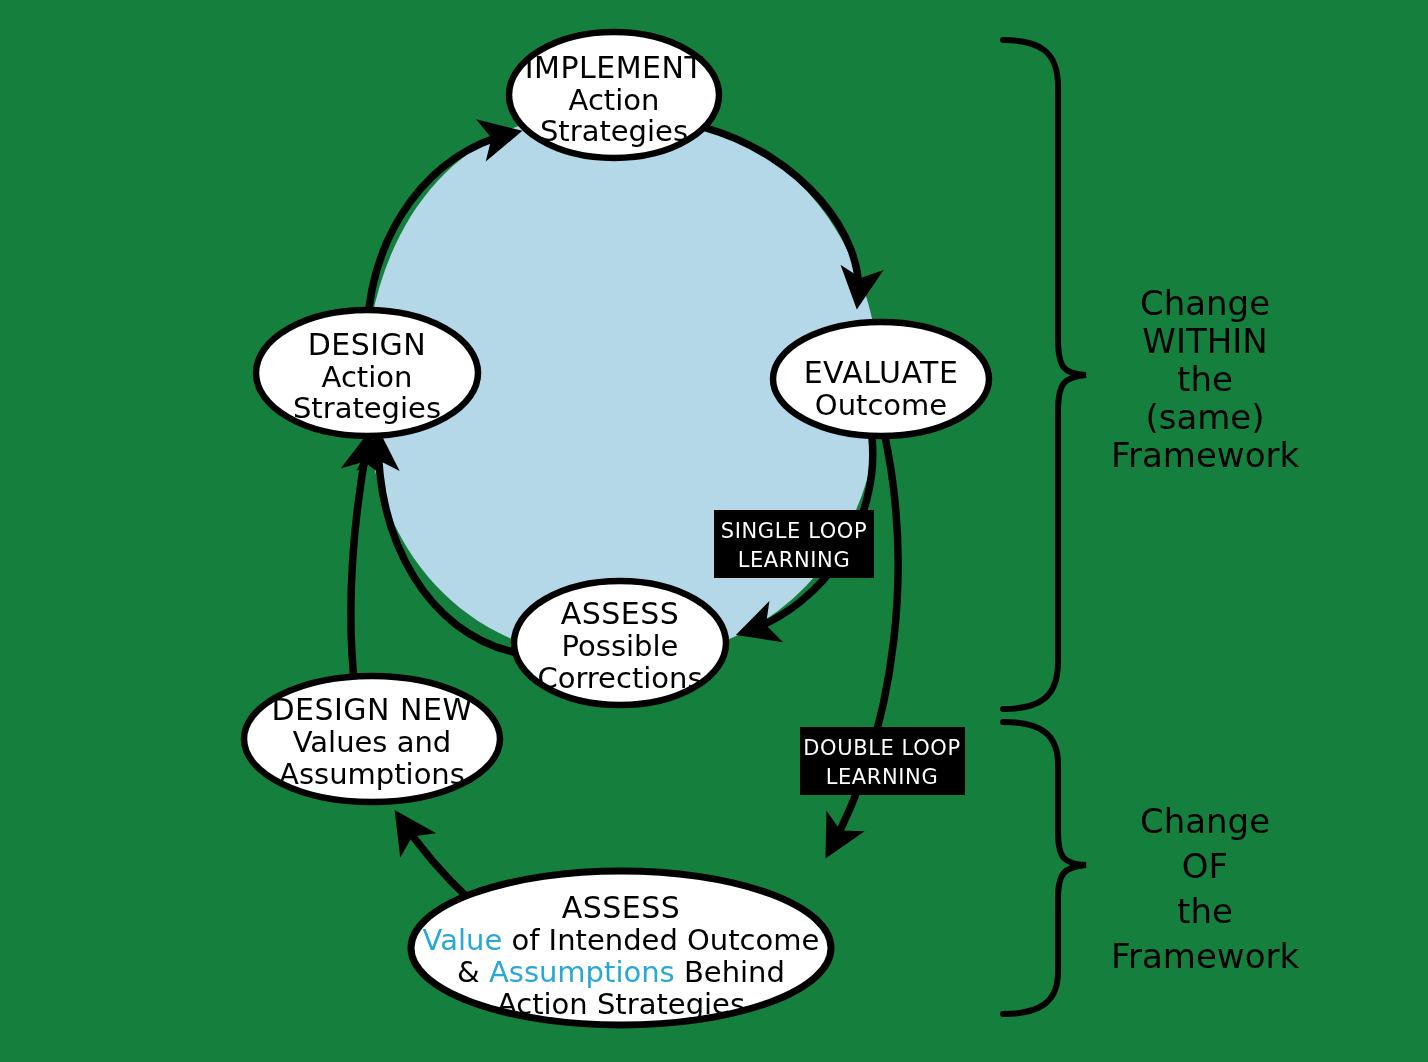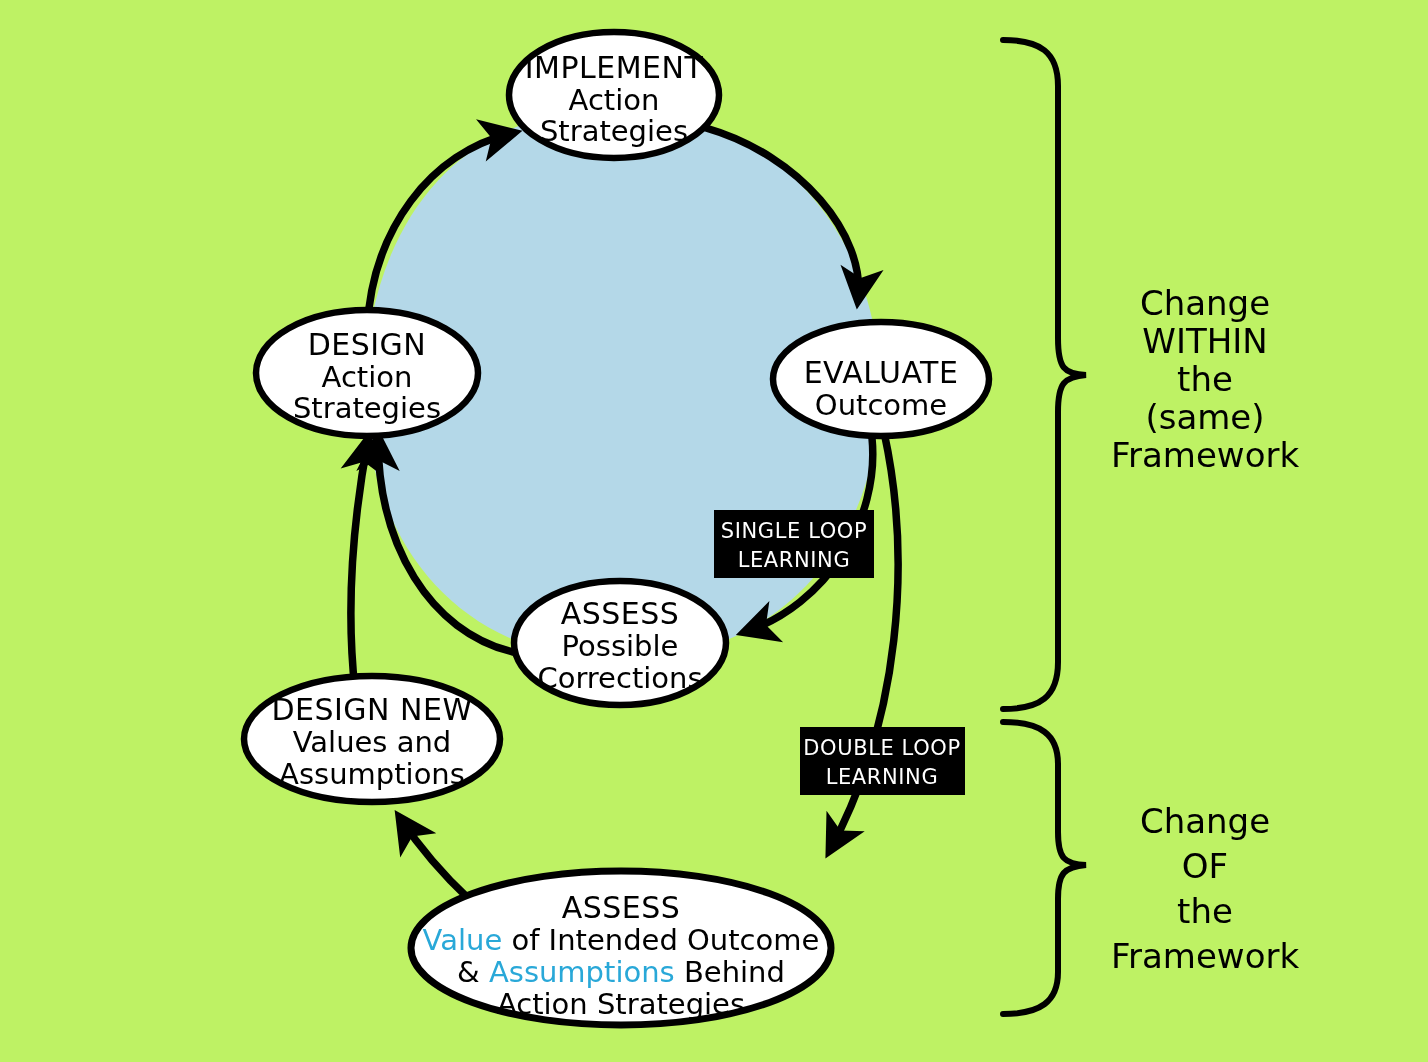--- a/index.html
+++ b/index.html
@@ -1,18 +1,18 @@
 <!DOCTYPE html>
 <html><head>
 <meta charset="utf-8">
 <style>
   html,body{margin:0;padding:0;background:#ffffff;}
   body{width:1428px;height:1062px;overflow:hidden;
        font-family:"DejaVu Sans","Liberation Sans",sans-serif;}
-  #stage{position:relative;width:1428px;height:1062px;background:#bef264;}
+  #stage{position:relative;width:1428px;height:1062px;background:#15803d;}
   svg#canvas{position:absolute;left:0;top:0;width:1428px;height:1062px;}
 
   .node-text{font-family:"DejaVu Sans","Liberation Sans",sans-serif;
              text-anchor:middle;fill:#000;}
   .ln-caps{font-size:30px;letter-spacing:0.5px;}
   .ln-norm{font-size:29px;}
   .tag-text{font-family:"DejaVu Sans","Liberation Sans",sans-serif;
             fill:#ffffff;font-size:21px;text-anchor:middle;letter-spacing:0.6px;}
   .brace-text{font-family:"DejaVu Sans","Liberation Sans",sans-serif;
               fill:#000;font-size:34px;text-anchor:middle;}

